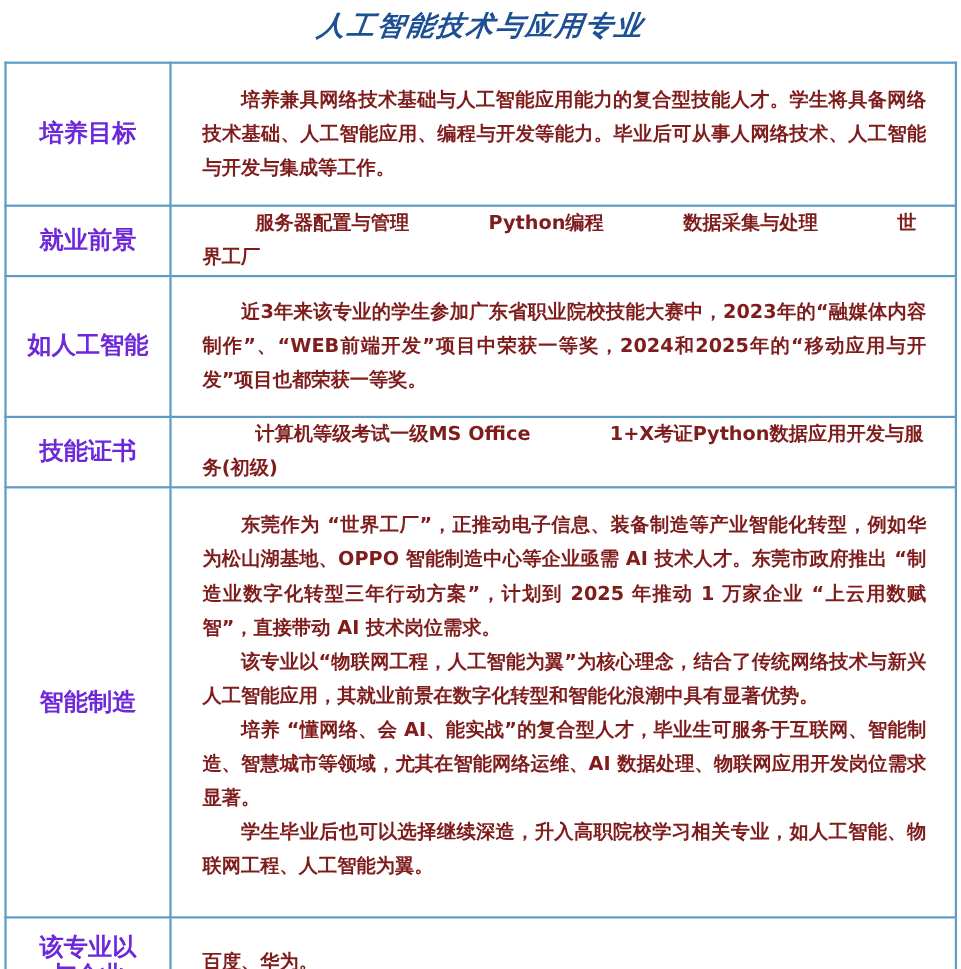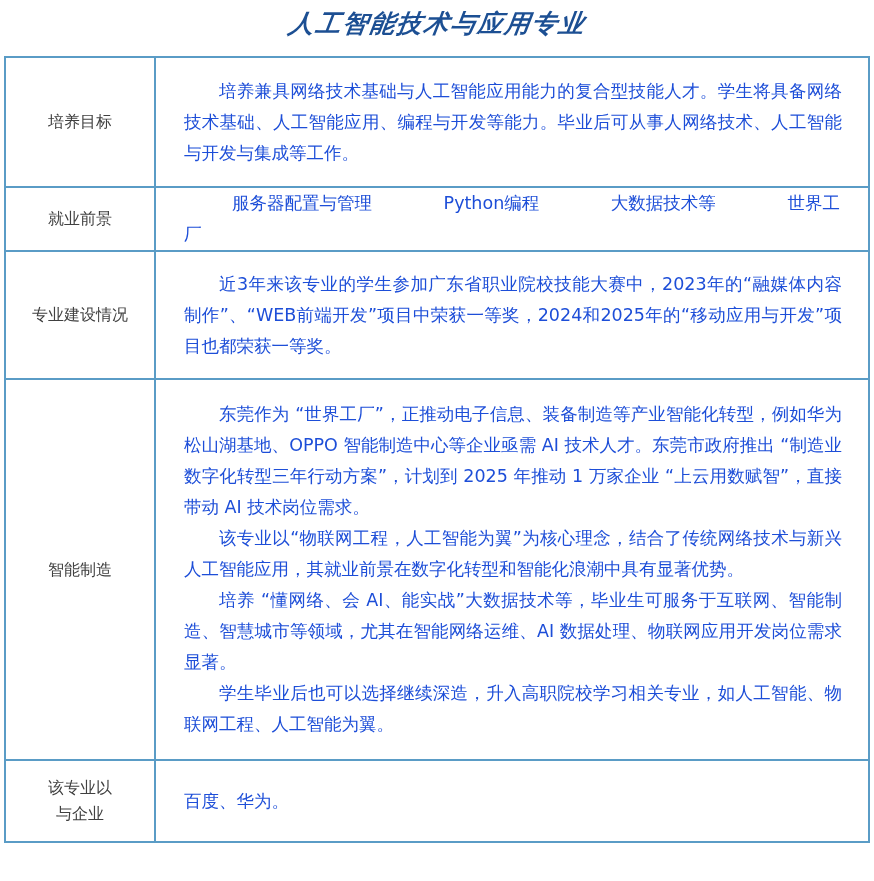--- a/index.html
+++ b/index.html
@@ -5,33 +5,33 @@
   html, body { margin: 0; padding: 0; background: #ffffff; }
   body { width: 874px; height: 881px; position: relative; overflow: hidden;
          font-family: "DejaVu Sans", "Liberation Sans", sans-serif; color: #222; }
   .title { position: absolute; top: 0; left: 0; width: 874px; height: 46px;
            display: flex; align-items: center; justify-content: center; }
   .title span { font-size: 25px; font-weight: bold; font-style: italic; color: #1c4f93;
                 letter-spacing: 2px; transform: skewX(-8deg); }
   table.info { position: absolute; top: 56px; left: 4px; width: 866px;
                border-collapse: collapse; table-layout: fixed; }
   table.info td { border: 2px solid #5a9cc6; vertical-align: middle; }
-  td.label { width: 146px; text-align: center; color: #404040; font-weight: normal;
-             font-size: 16px; line-height: 26px; }
-  td.content { padding: 0 26px 0 28px; font-size: 17.5px; line-height: 31px; color: #1d4ed8; }
+  td.label { width: 146px; text-align: center; color: #6d28d9; font-weight: bold;
+             font-size: 22px; line-height: 26px; }
+  td.content { padding: 0 26px 0 28px; font-size: 17.5px; line-height: 31px; color: #7f1d1d; font-weight: bold; }
   .para { text-indent: 2em; text-align: justify; margin: 0; }
   .inline-items span { margin-right: 18px; margin-left: 48px; }
   .inline-items span:last-child { margin-right: 0; }
   tr.r1 td { height: 126px; }
   tr.r2 td { height: 52px; }
   tr.r3 td { height: 124px; }
   tr.r4 td { height: 52px; }
   tr.r5 td { height: 367px; }
   tr.r6 td { height: 78px; }
-  tr.r5 td.content { padding-top: 6px; padding-bottom: 6px; }
+  tr.r5 td.content { padding-top: 6px; padding-bottom: 16px; }
 </style>
 </head>
 <body>
 
 <div class="title">
   <span>人工智能技术与应用专业</span>
 </div>
 
 <table class="info">
   <tbody>
@@ -39,36 +39,43 @@
     <td class="label">培养目标</td>
     <td class="content">
       <p class="para">培养兼具网络技术基础与人工智能应用能力的复合型技能人才。学生将具备网络技术基础、人工智能应用、编程与开发等能力。毕业后可从事人网络技术、人工智能与开发与集成等工作。</p>
     </td>
   </tr>
   <tr class="r2">
     <td class="label">就业前景</td>
     <td class="content inline-items">
       <span>服务器配置与管理</span>
       <span>Python编程</span>
-      <span>大数据技术等</span>
+      <span>数据采集与处理</span>
       <span>世界工厂</span>
     </td>
   </tr>
   <tr class="r3">
-    <td class="label">专业建设情况</td>
+    <td class="label">如人工智能</td>
     <td class="content">
       <p class="para">近3年来该专业的学生参加广东省职业院校技能大赛中，2023年的“融媒体内容制作”、“WEB前端开发”项目中荣获一等奖，2024和2025年的“移动应用与开发”项目也都荣获一等奖。</p>
+    </td>
+  </tr>
+  <tr class="r4">
+    <td class="label">技能证书</td>
+    <td class="content inline-items">
+      <span>计算机等级考试一级MS Office</span>
+      <span>1+X考证Python数据应用开发与服务(初级)</span>
     </td>
   </tr>
   <tr class="r5">
     <td class="label">智能制造</td>
     <td class="content">
       <p class="para">东莞作为 “世界工厂”，正推动电子信息、装备制造等产业智能化转型，例如华为松山湖基地、OPPO 智能制造中心等企业亟需 AI 技术人才。东莞市政府推出 “制造业数字化转型三年行动方案”，计划到 2025 年推动 1 万家企业 “上云用数赋智”，直接带动 AI 技术岗位需求。</p>
       <p class="para">该专业以“物联网工程，人工智能为翼”为核心理念，结合了传统网络技术与新兴人工智能应用，其就业前景在数字化转型和智能化浪潮中具有显著优势。</p>
-      <p class="para">培养 “懂网络、会 AI、能实战”大数据技术等，毕业生可服务于互联网、智能制造、智慧城市等领域，尤其在智能网络运维、AI 数据处理、物联网应用开发岗位需求显著。</p>
+      <p class="para">培养 “懂网络、会 AI、能实战”的复合型人才，毕业生可服务于互联网、智能制造、智慧城市等领域，尤其在智能网络运维、AI 数据处理、物联网应用开发岗位需求显著。</p>
       <p class="para">学生毕业后也可以选择继续深造，升入高职院校学习相关专业，如人工智能、物联网工程、人工智能为翼。</p>
     </td>
   </tr>
   <tr class="r6">
     <td class="label">
       <div>该专业以</div>
       <div>与企业</div>
     </td>
     <td class="content">
       <span>百度、华为。</span>

